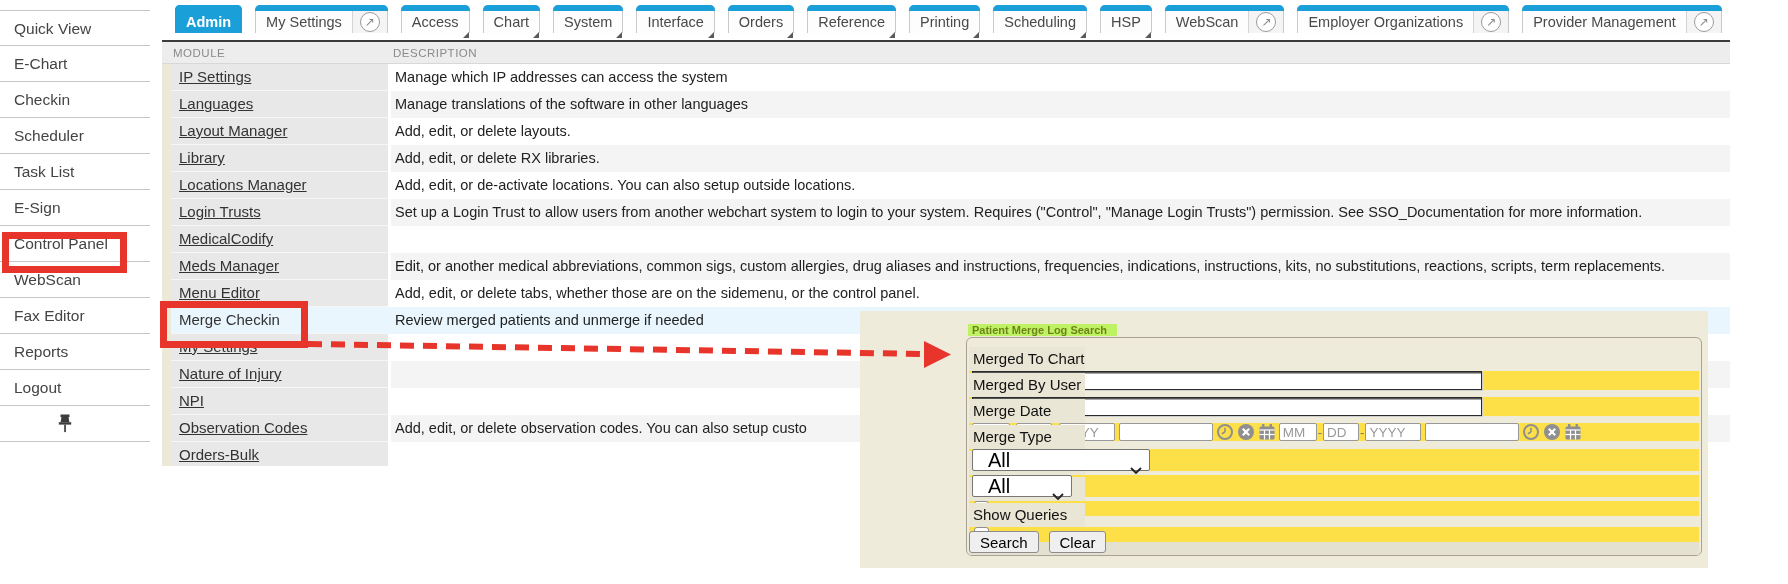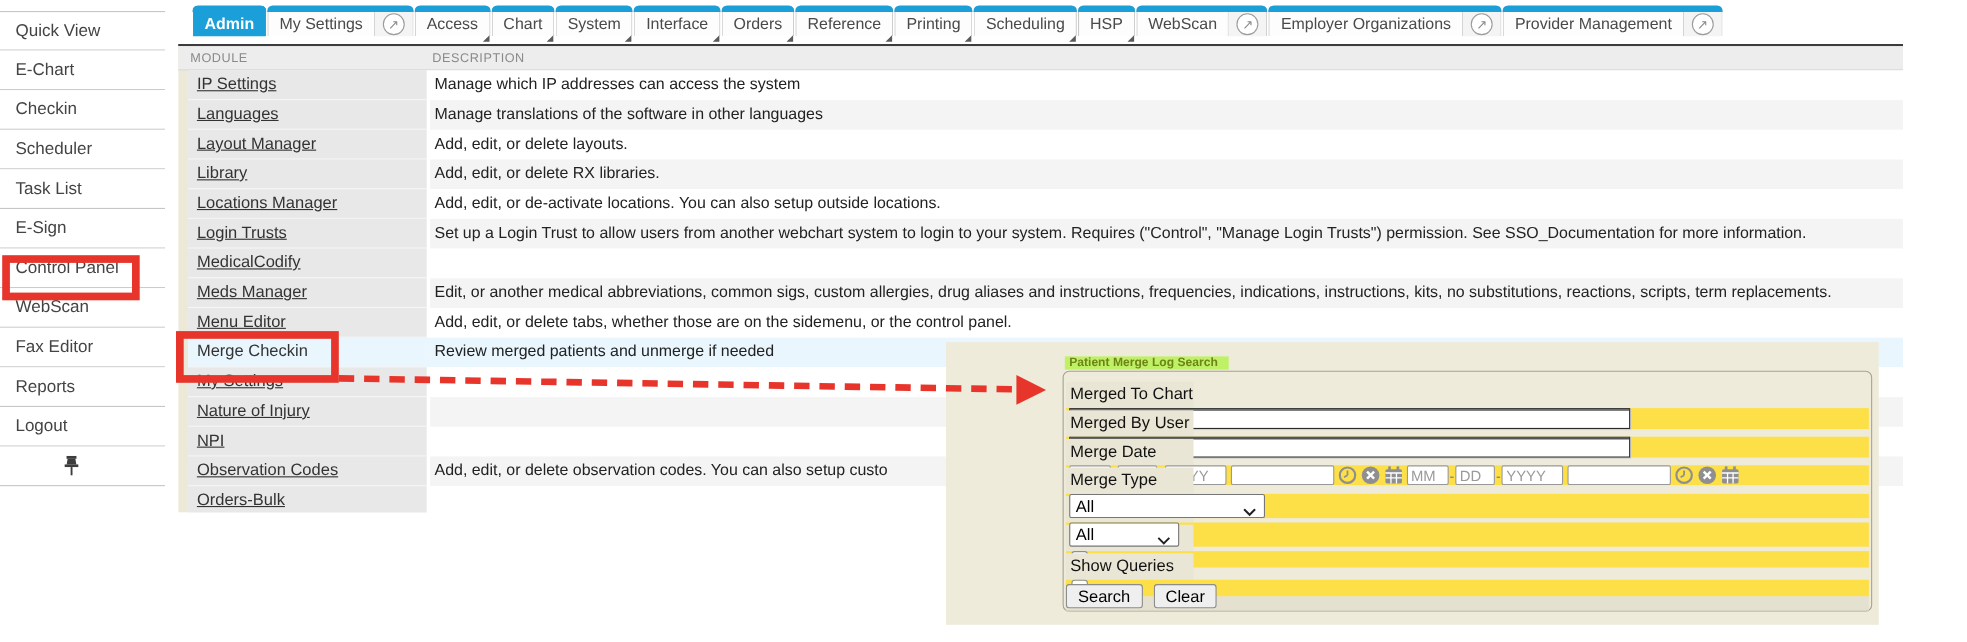--- a/index.html
+++ b/index.html
@@ -8,21 +8,21 @@
 
   
   .sidebar { position:absolute; left:0; top:10px; width:150px; background:#fff; }
   .side-item { height:36px; line-height:36px; padding-left:14px; font-size:15.5px; color:#444;
                border-bottom:1px solid #c6c6c6; background:#fff; cursor:pointer; white-space:nowrap; }
   .side-item:first-child { border-top:1px solid #c6c6c6; }
   .pin-row { display:flex; align-items:center; }
   .pin-row svg { margin-left:42px; }
 
   
-  .tabbar { position:absolute; left:175px; top:5px; height:28px; display:flex; gap:1px; z-index:2; }
+  .tabbar { position:absolute; left:175px; top:5px; height:28px; display:flex; gap:13px; z-index:2; }
   .tab { position:relative; height:28px; display:flex; align-items:stretch; background:#fdfdfd;
          border:1px solid #c9c9c9; border-bottom:none; border-radius:5px 5px 0 0; cursor:pointer; }
   .tab::before { content:""; position:absolute; top:-1px; left:-1px; right:-1px; height:6px;
                  background:#1b9fd9; border-radius:5px 5px 0 0; }
   .tab .lab { display:flex; align-items:center; padding:5px 10px 0 10px; font-size:14.5px; color:#4a4a4a; white-space:nowrap; }
   .tab.active { background:#1b9fd9; border-color:#1b9fd9; }
   .tab.active .lab { color:#fff; font-weight:bold; }
   .tab.dd::after { content:""; position:absolute; right:0; bottom:-5px; width:0; height:0;
                    border-left:6px solid transparent; border-bottom:6px solid #5a5a5a; }
   .ext { display:flex; align-items:center; padding:5px 7px 0 7px; border-left:1px solid #d4d4d4;
@@ -63,22 +63,22 @@
   .pfield { flex:1; background:#fde047; display:flex; align-items:center; padding-left:3px; }
   .txt { width:510px; height:19px; border:1px solid #2b2b2b; background:#fff;
          box-shadow: inset 1.5px 1.5px 0 #555, 1px 1px 0 #cfcfcf; }
   .din { height:18px; border:1px solid #999; border-radius:2px; font-size:13.5px; color:#555;
          padding:1px 3px; font-family:"Liberation Sans",sans-serif; }
   .din::placeholder { color:#9a9a9a; }
   .w-mm { width:38px; } .w-dd { width:36px; } .w-yy { width:56px; } .w-free { width:94px; margin-left:4px; }
   .dash { color:#777; font-size:13px; margin:0 1px; }
   .dicon { width:18px; height:18px; margin-left:3px; display:inline-flex; cursor:pointer; }
   .dgroup { display:flex; align-items:center; }
-  .sel { height:22px; border:1px solid #767676; border-radius:2px; background:#fff; font-size:15px;
-         display:flex; align-items:center; padding-left:5px; position:relative; cursor:pointer; color:#000; }
+  .sel { height:22px; border:1px solid #767676; border-radius:2px; background:#fff; font-size:20px;
+         display:flex; align-items:center; padding-left:15px; position:relative; cursor:pointer; color:#000; }
   .sel-type { width:178px; } .sel-status { width:100px; }
   .sel .chev { position:absolute; right:7px; top:7px; }
   .cb { appearance:none; -webkit-appearance:none; width:15px; height:15px; border:1px solid #8f8f8f;
         border-radius:3px; background:#fff; margin-left:2px; cursor:pointer; }
   .pfooter { height:26px; background:#e5e1d0; display:flex; align-items:center; gap:10px; }
   .btn { height:22px; padding:0 10px; background:#efefef; border:1px solid #8c8c8c; border-radius:3px;
          font-size:15px; color:#000; font-family:"Liberation Sans",sans-serif; cursor:pointer; }
 
   
   .redbox { position:absolute; border:7px solid #e8352b; z-index:10; pointer-events:none; }

